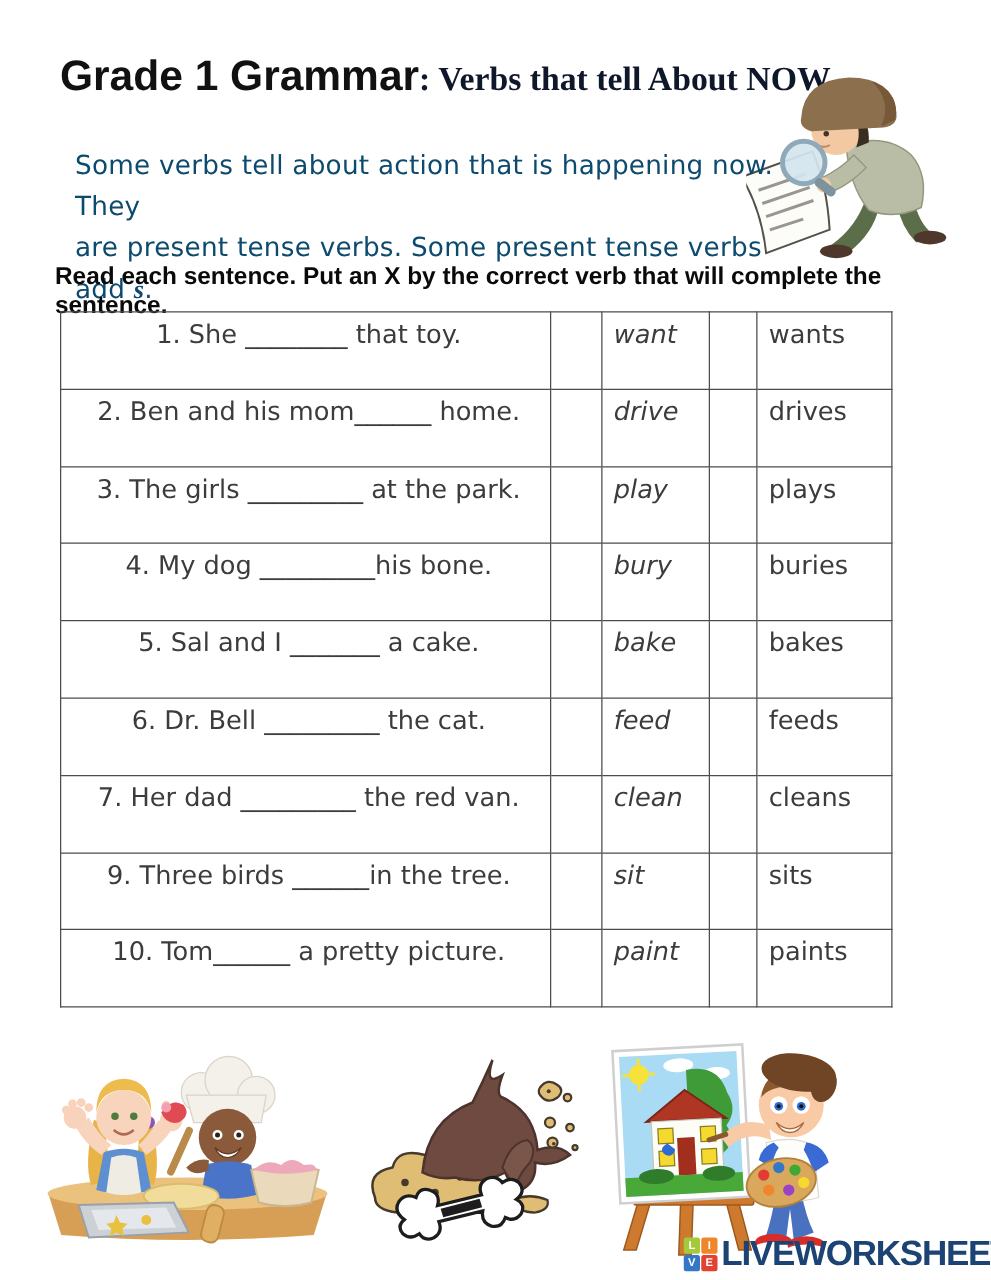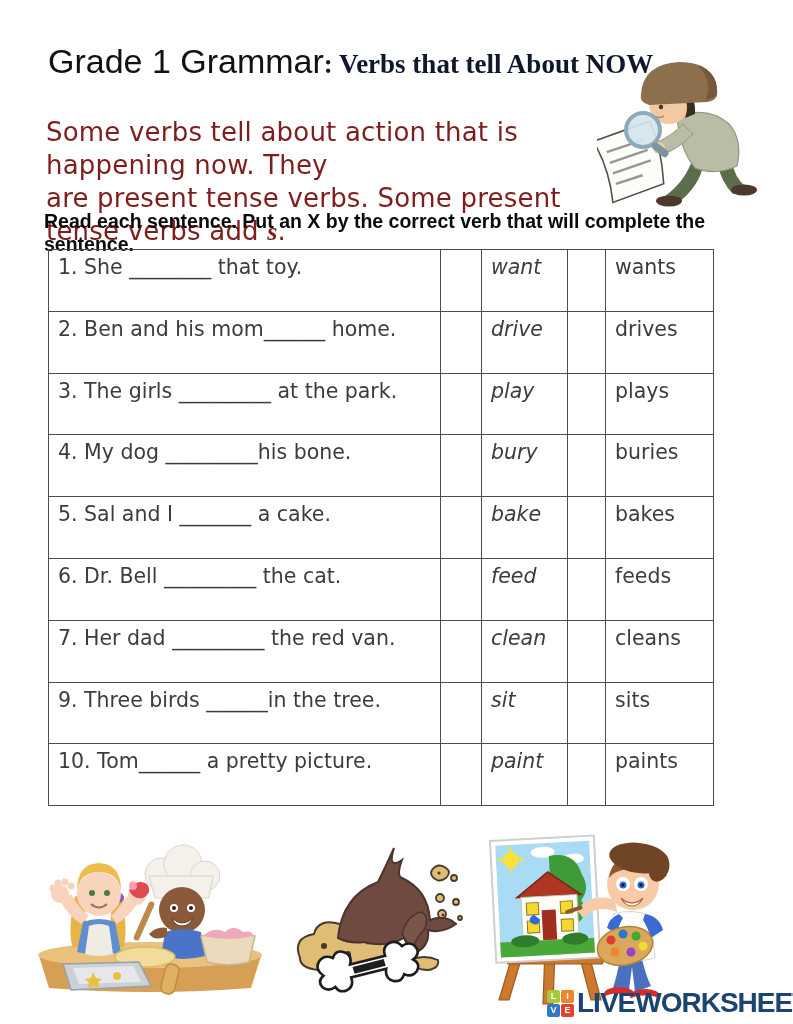--- a/index.html
+++ b/index.html
@@ -2,35 +2,35 @@
 <html><head>
 <meta charset="utf-8">
 <style>
   html,body{margin:0;padding:0;}
   body{
     width:793px;height:1024px;position:relative;overflow:hidden;
     background:#ffffff;font-family:"DejaVu Sans",sans-serif;
   }
   
   .title{position:absolute;left:48px;top:42px;white-space:nowrap;}
-  .title-main{font-family:"Liberation Sans",sans-serif;font-weight:normal;font-size:34px;color:#111;}
+  .title-main{font-family:"Liberation Sans",sans-serif;font-weight:bold;font-size:34px;color:#111;}
   .title-sub{font-family:"Liberation Serif",serif;font-size:27px;color:#0f172a;}
   .detective{position:absolute;left:597px;top:56px;width:176px;height:158px;}
   
-  .intro{position:absolute;left:46px;top:116px;width:560px;
-         font-size:26px;line-height:33px;color:#7f1d1d;letter-spacing:.2px;}
+  .intro{position:absolute;left:60px;top:116px;width:560px;
+         font-size:21px;line-height:33px;color:#0c4a6e;letter-spacing:.2px;}
   .intro .emph{font-family:"Liberation Serif",serif;font-weight:bold;font-style:italic;}
   
   .instruction{position:absolute;left:44px;top:210px;
     font-family:Liberation Sans, sans-serif;font-weight:bold;font-size:19.5px;color:#0a0a0a;}
   
   table.ws{position:absolute;left:48px;top:249px;border-collapse:collapse;table-layout:fixed;}
   table.ws td{border:1.6px solid #4c4c4c;vertical-align:top;height:55.8px;
     font-size:20.5px;color:#3c3c3c;padding:5px 4px 0 9px;overflow:hidden;white-space:nowrap;}
-  td.td-sentence{width:378px;}
+  td.td-sentence{width:378px;text-align:center;}
   td.td-box1{width:27px;}
   td.td-verb1{width:72px;font-style:italic;}
   td.td-box2{width:24px;}
   td.td-verb2{width:94px;}
   
   .ill{position:absolute;}
   .ill-baking{left:33px;top:836px;width:235px;height:160px;}
   .ill-dog{left:290px;top:842px;width:178px;height:152px;}
   .ill-painter{left:473px;top:828px;width:198px;height:178px;}
   

